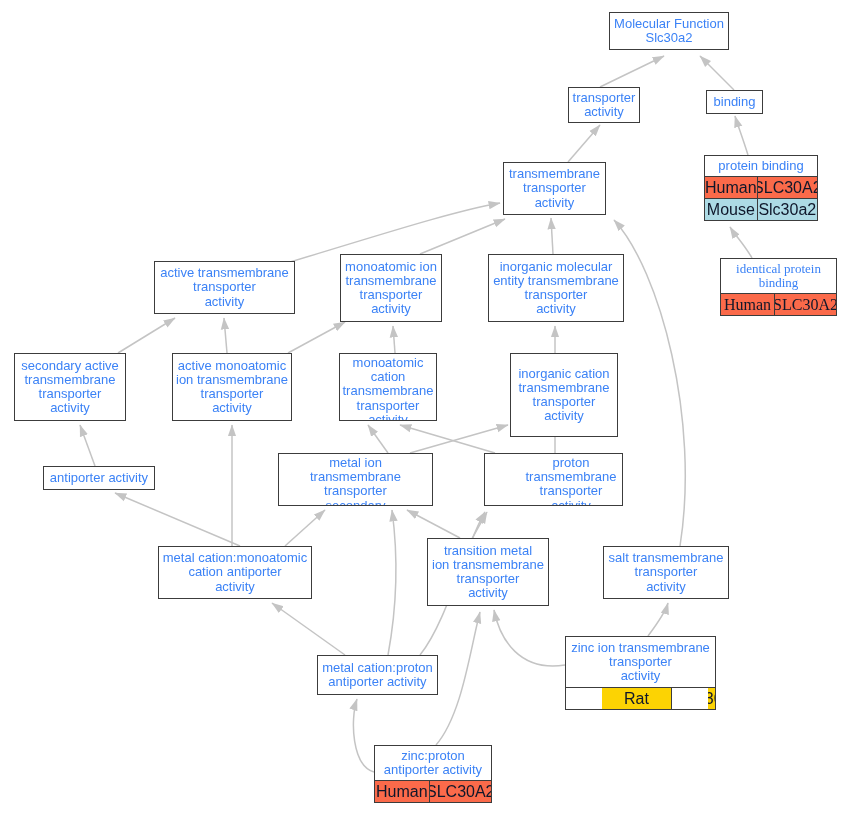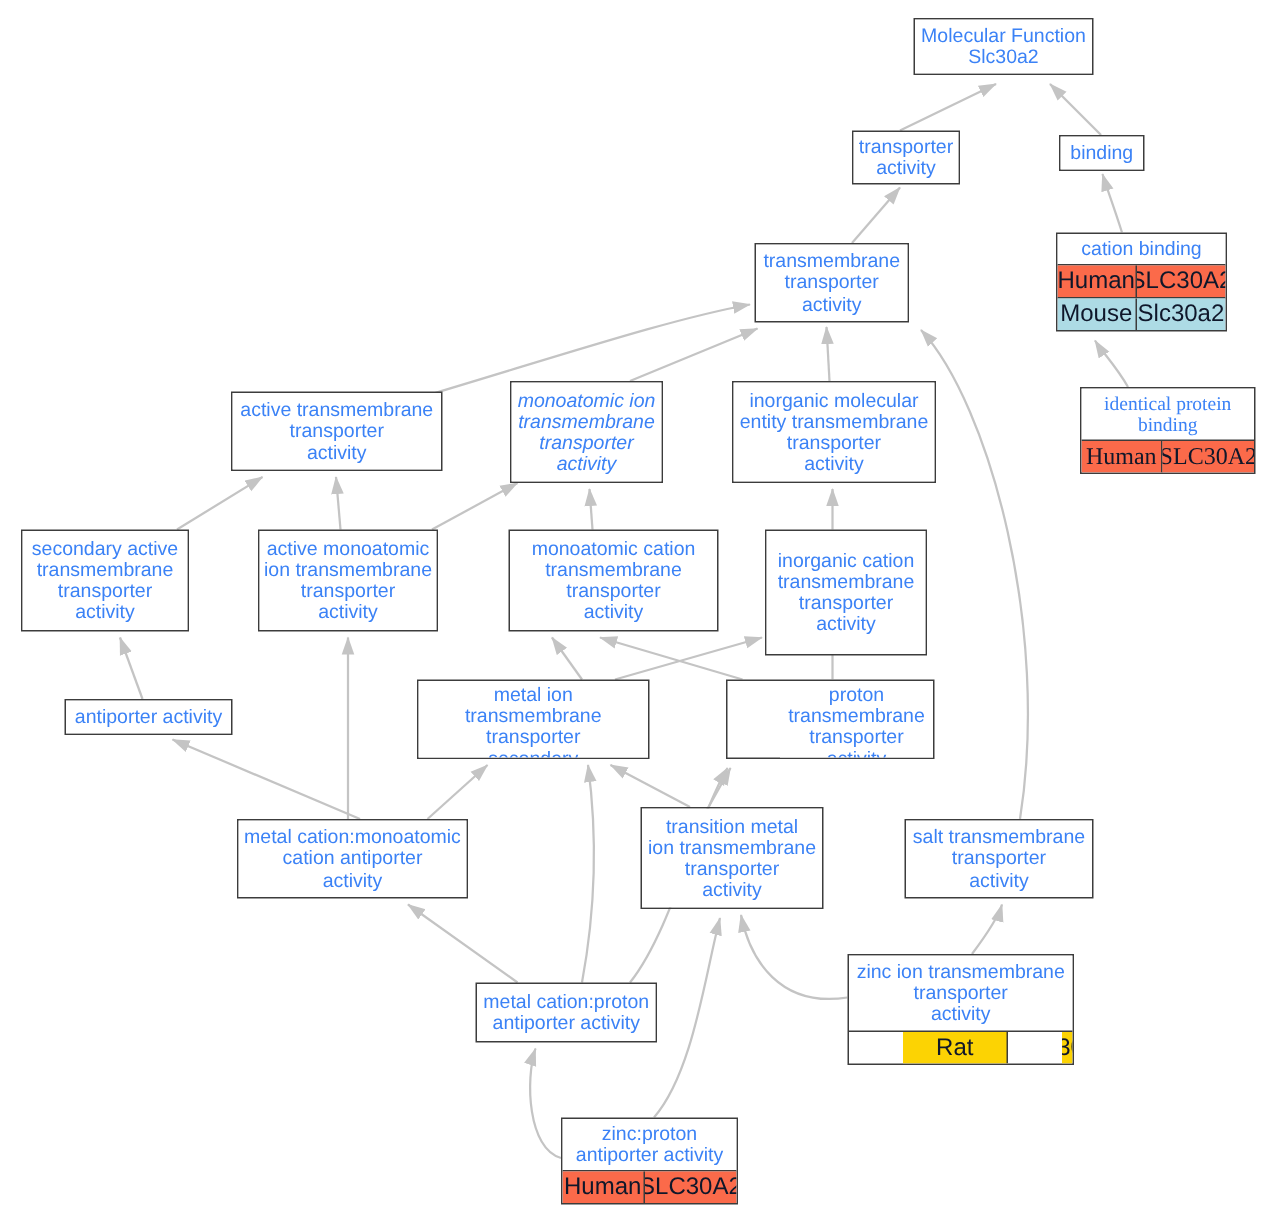--- a/index.html
+++ b/index.html
@@ -122,21 +122,21 @@
 Slc30a2</div>
       </div>
       <div class="node" style="left: 568px; top: 87px; width: 72px; height: 36px; border-color: rgb(60, 60, 60);">
         <div class="node-title">transporter
 activity</div>
       </div>
       <div class="node" style="left: 706px; top: 90px; width: 57px; height: 24px; border-color: rgb(60, 60, 60);">
         <div class="node-title">binding</div>
       </div>
       <div class="node" style="left: 704px; top: 155px; width: 114px; height: 66px; border-color: rgb(60, 60, 60);">
-        <div class="node-title">cation binding</div>
+        <div class="node-title">protein binding</div>
         <div class="anno-row">
           <div class="anno-cell species c-red">Human</div>
           <div class="anno-cell gene c-red">SLC30A2</div>
         </div>
         <div class="anno-row">
           <div class="anno-cell species c-blue">Mouse</div>
           <div class="anno-cell gene c-blue">Slc30a2</div>
         </div>
       </div>
       <div class="node" style="left: 720px; top: 258px; width: 117px; height: 58px; border-color: rgb(60, 60, 60); font-family: Liberation Serif, serif;">
@@ -150,21 +150,21 @@
       <div class="node" style="left: 503px; top: 162px; width: 103px; height: 53px; border-color: rgb(60, 60, 60);">
         <div class="node-title">transmembrane
 transporter
 activity</div>
       </div>
       <div class="node" style="left: 154px; top: 261px; width: 141px; height: 53px; border-color: rgb(60, 60, 60);">
         <div class="node-title">active transmembrane
 transporter
 activity</div>
       </div>
-      <div class="node" style="left: 340px; top: 254px; width: 102px; height: 68px; border-color: rgb(60, 60, 60); font-style: italic;">
+      <div class="node" style="left: 340px; top: 254px; width: 102px; height: 68px; border-color: rgb(60, 60, 60);">
         <div class="node-title">monoatomic ion
 transmembrane
 transporter
 activity</div>
       </div>
       <div class="node" style="left: 488px; top: 254px; width: 136px; height: 68px; border-color: rgb(60, 60, 60);">
         <div class="node-title">inorganic molecular
 entity transmembrane
 transporter
 activity</div>
@@ -174,21 +174,21 @@
 transmembrane
 transporter
 activity</div>
       </div>
       <div class="node" style="left: 172px; top: 353px; width: 120px; height: 68px; border-color: rgb(60, 60, 60);">
         <div class="node-title">active monoatomic
 ion transmembrane
 transporter
 activity</div>
       </div>
-      <div class="node" style="left: 339px; top: 353px; width: 140px; height: 68px; border-color: rgb(60, 60, 60);">
+      <div class="node" style="left: 339px; top: 353px; width: 98px; height: 68px; border-color: rgb(60, 60, 60);">
         <div class="node-title">monoatomic cation
 transmembrane
 transporter
 activity</div>
       </div>
       <div class="node" style="left: 510px; top: 353px; width: 108px; height: 84px; border-color: rgb(60, 60, 60); justify-content: flex-end;">
         <div class="node-title">inorganic cation
 transmembrane
 transporter
 activity</div>

